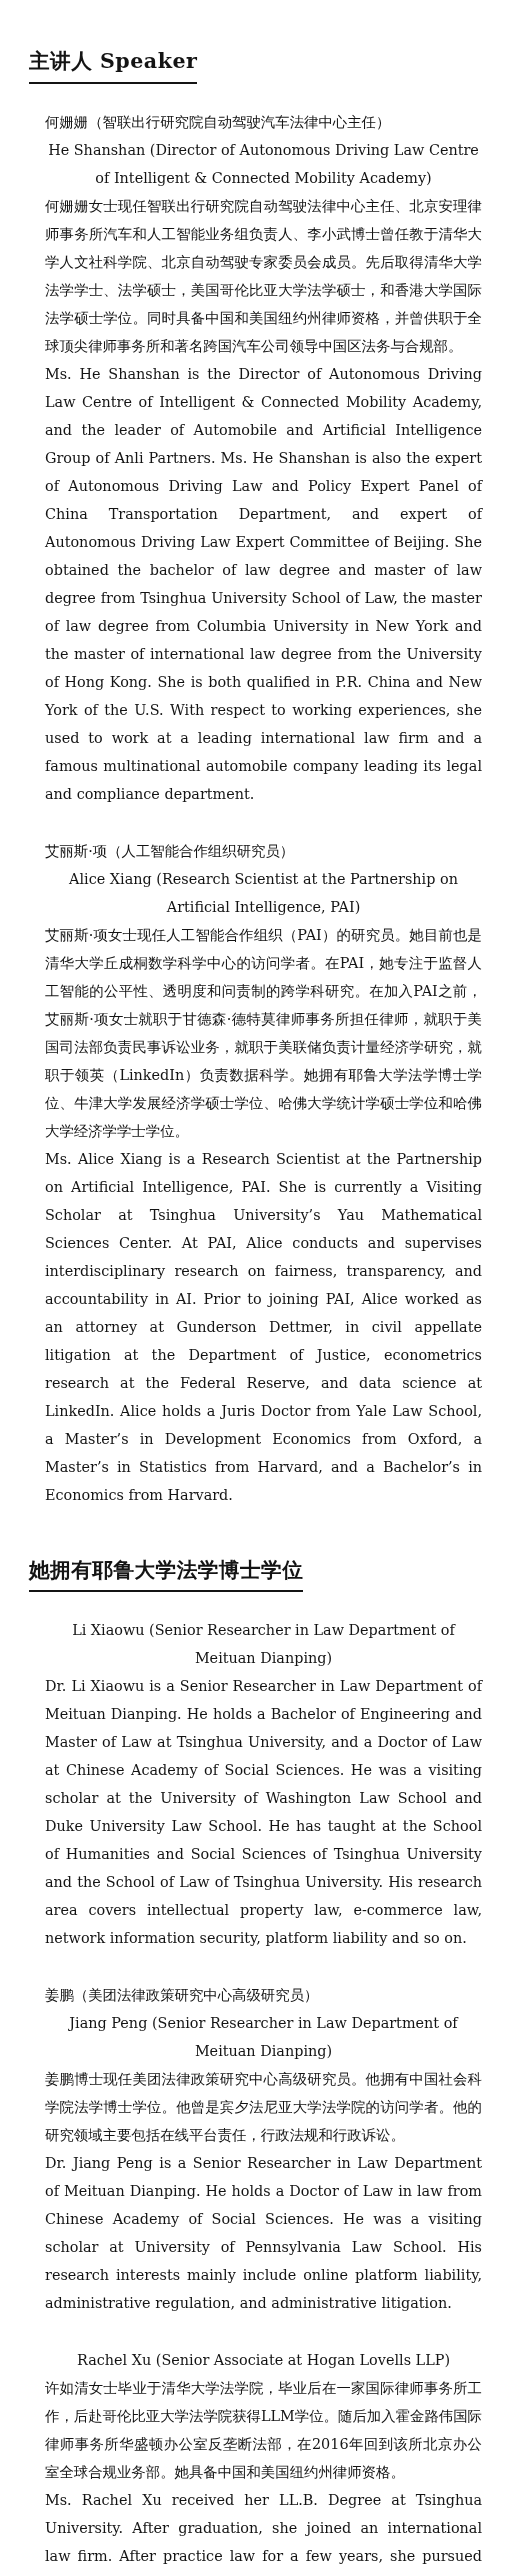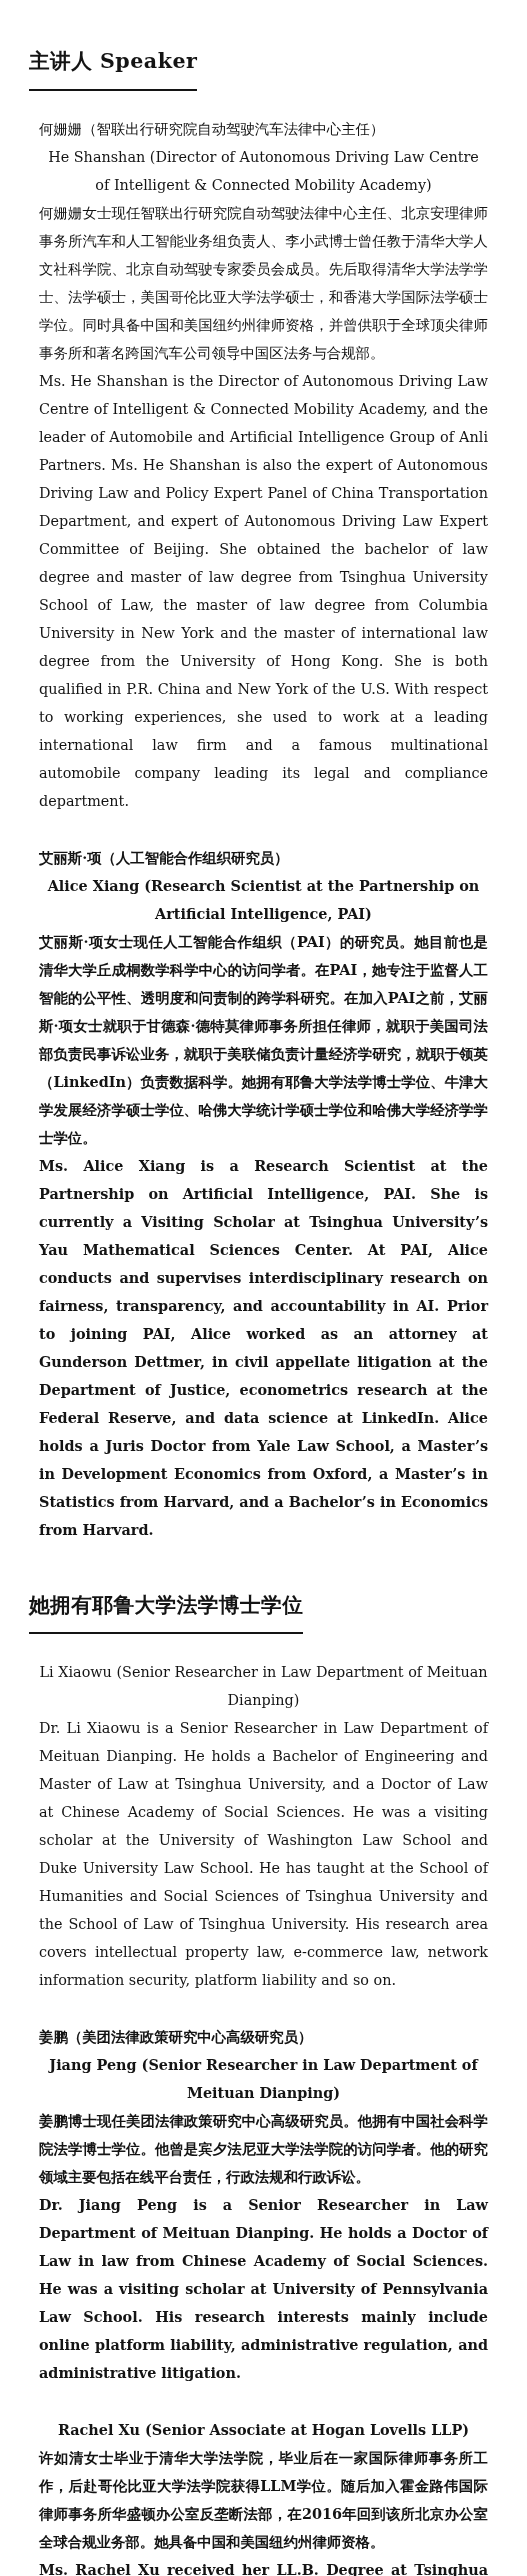--- a/index.html
+++ b/index.html
@@ -19,25 +19,25 @@
   }
   .section { margin: 0; }
   .section + .section { margin-top: 49px; }
   .section-heading {
     font-size: 20.6px;
     font-weight: 700;
     line-height: 1.25;
     margin: 0 0 24px 0;
     width: fit-content;
     border-bottom: 2.1px solid #141414;
-    padding-bottom: 14px;
+    padding-bottom: 7px;
     letter-spacing: 0.5px;
   }
-  .person { margin: 10px; }
-  .person + .person { margin-top: 29px; font-weight: bold; }
+  .person { margin: 16px; }
+  .person + .person { margin-top: 29px; }
   .person p {
     margin: 0;
     font-size: 14.4px;
     line-height: 28px;
     text-align: justify;
     word-break: break-word;
   }
   .person p.name-en { text-align: center; }
   .person p.name-zh { text-align: left; }
 </style>

